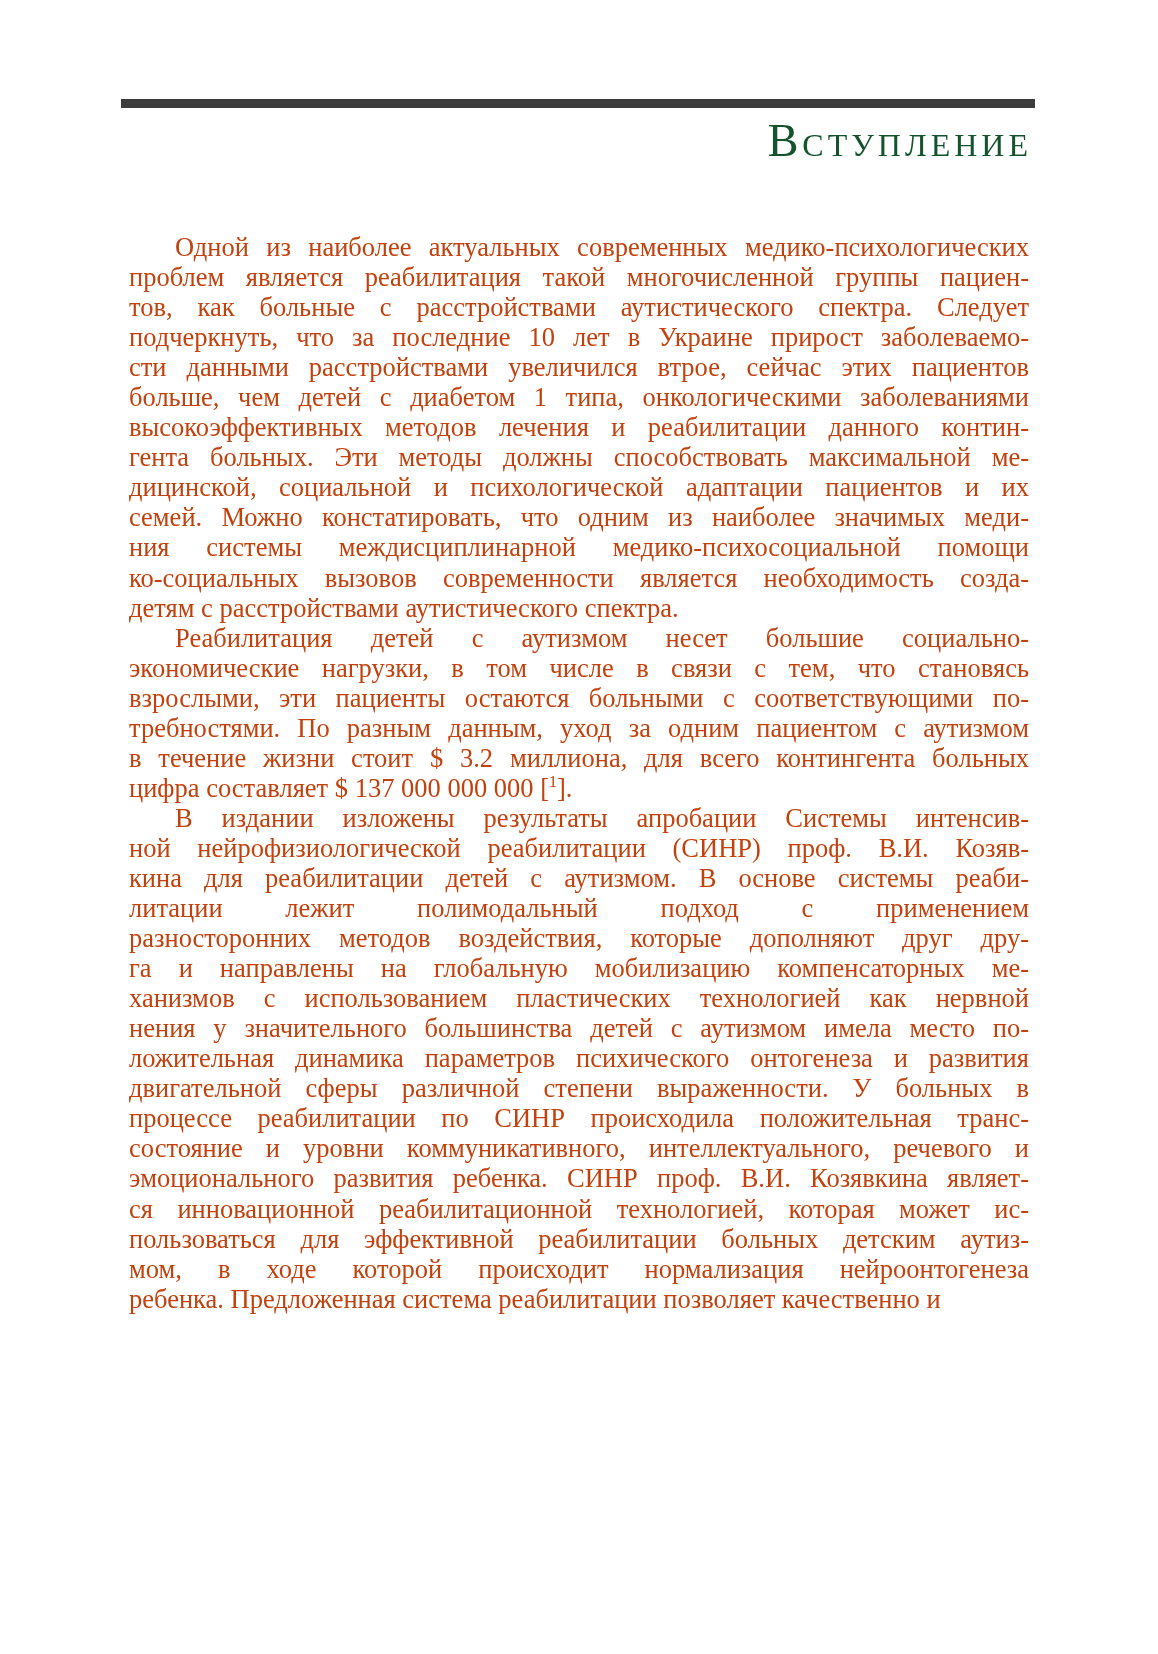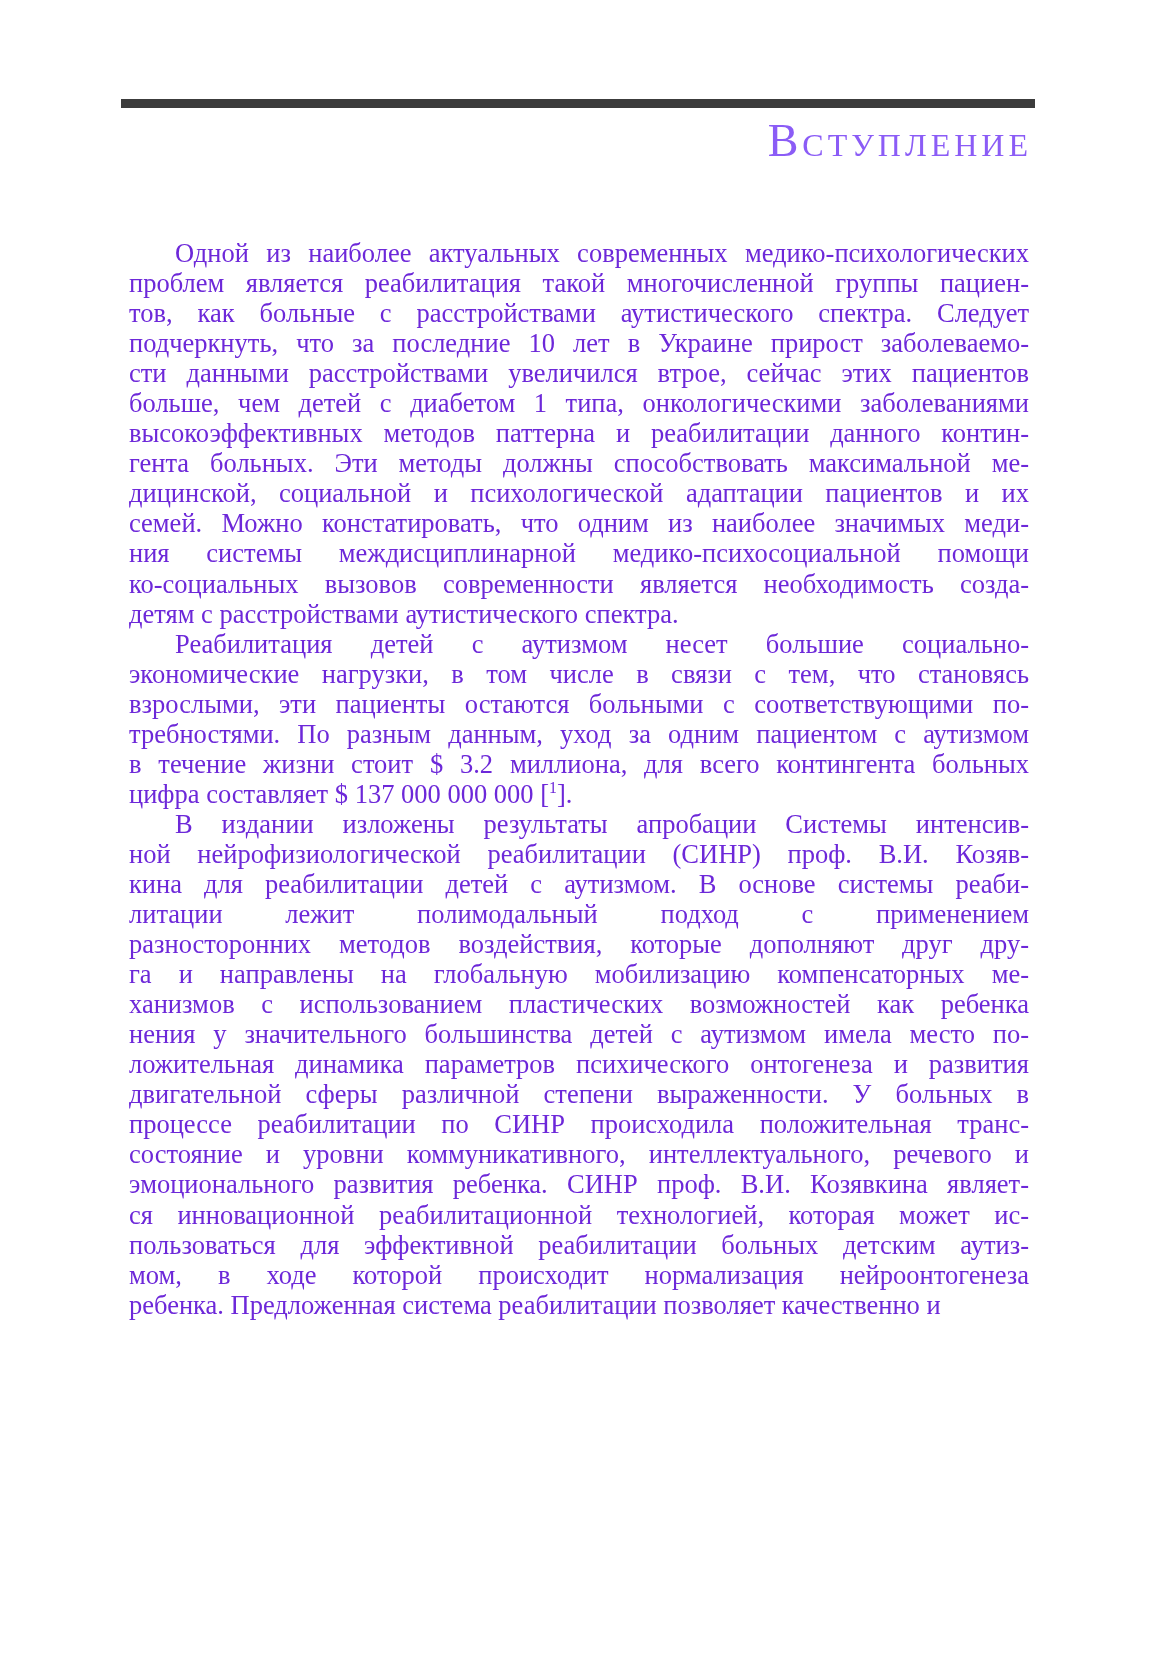--- a/index.html
+++ b/index.html
@@ -5,26 +5,26 @@
   html, body { margin: 0; padding: 0; background: #ffffff; }
   body { width: 1158px; height: 1654px; position: relative; overflow: hidden; }
   .rule {
     position: absolute; left: 121px; top: 99px; width: 914px; height: 9px;
     background: #3c3c3c;
   }
   .title {
     position: absolute; right: 126px; top: 118px;
     font-family: "Liberation Serif", "DejaVu Serif", serif;
     font-size: 46px; font-variant: small-caps; letter-spacing: 4px;
-    color: #8b5cf6; margin: 0; font-weight: normal; line-height: 1;
+    color: #14532d; margin: 0; font-weight: normal; line-height: 1;
   }
   .body-text {
-    position: absolute; left: 129px; top: 238px; width: 900px;
+    position: absolute; left: 129px; top: 232px; width: 900px;
     font-family: "Liberation Serif", "DejaVu Serif", serif;
-    font-size: 26.5px; line-height: 30.05px; color: #6d28d9;
+    font-size: 26.5px; line-height: 30.05px; color: #c2410c;
   }
   .line {
     display: block; white-space: nowrap; text-align: justify;
     text-align-last: justify; height: 30.05px;
   }
   .line.last { text-align-last: left; font-family: Liberation Serif, serif; }
   .line.indent { padding-left: 46px; }
   sup { font-size: 60%; line-height: 0; vertical-align: super; }
 </style>
 </head>
@@ -34,21 +34,21 @@
 <h1 class="title">Вступление</h1>
 
 <div class="body-text" id="body">
     <div>
       <span class="line indent">Одной из наиболее актуальных современных медико-психологических</span>
       <span class="line">проблем является реабилитация такой многочисленной группы пациен-</span>
       <span class="line">тов, как больные с расстройствами аутистического спектра. Следует</span>
       <span class="line">подчеркнуть, что за последние 10 лет в Украине прирост заболеваемо-</span>
       <span class="line">сти данными расстройствами увеличился втрое, сейчас этих пациентов</span>
       <span class="line">больше, чем детей с диабетом 1 типа, онкологическими заболеваниями</span>
-      <span class="line">высокоэффективных методов паттерна и реабилитации данного контин-</span>
+      <span class="line">высокоэффективных методов лечения и реабилитации данного контин-</span>
       <span class="line">гента больных. Эти методы должны способствовать максимальной ме-</span>
       <span class="line">дицинской, социальной и психологической адаптации пациентов и их</span>
       <span class="line">семей. Можно констатировать, что одним из наиболее значимых меди-</span>
       <span class="line">ния системы междисциплинарной медико-психосоциальной помощи</span>
       <span class="line">ко-социальных вызовов современности является необходимость созда-</span>
       <span class="line last">детям с расстройствами аутистического спектра.</span>
     </div>
     <div>
       <span class="line indent">Реабилитация детей с аутизмом несет большие социально-</span>
       <span class="line">экономические нагрузки, в том числе в связи с тем, что становясь</span>
@@ -57,21 +57,21 @@
       <span class="line">в течение жизни стоит $ 3.2 миллиона, для всего контингента больных</span>
       <span class="line last">цифра составляет $ 137 000 000 000 [<sup>1</sup>].</span>
     </div>
     <div>
       <span class="line indent">В издании изложены результаты апробации Системы интенсив-</span>
       <span class="line">ной нейрофизиологической реабилитации (СИНР) проф. В.И. Козяв-</span>
       <span class="line">кина для реабилитации детей с аутизмом. В основе системы реаби-</span>
       <span class="line">литации лежит полимодальный подход с применением</span>
       <span class="line">разносторонних методов воздействия, которые дополняют друг дру-</span>
       <span class="line">га и направлены на глобальную мобилизацию компенсаторных ме-</span>
-      <span class="line">ханизмов с использованием пластических возможностей как ребенка</span>
+      <span class="line">ханизмов с использованием пластических технологией как нервной</span>
     </div>
     <div>
       <span class="line">нения у значительного большинства детей с аутизмом имела место по-</span>
       <span class="line">ложительная динамика параметров психического онтогенеза и развития</span>
       <span class="line">двигательной сферы различной степени выраженности. У больных в</span>
       <span class="line">процессе реабилитации по СИНР происходила положительная транс-</span>
       <span class="line">состояние и уровни коммуникативного, интеллектуального, речевого и</span>
       <span class="line">эмоционального развития ребенка. СИНР проф. В.И. Козявкина являет-</span>
       <span class="line">ся инновационной реабилитационной технологией, которая может ис-</span>
       <span class="line">пользоваться для эффективной реабилитации больных детским аутиз-</span>

